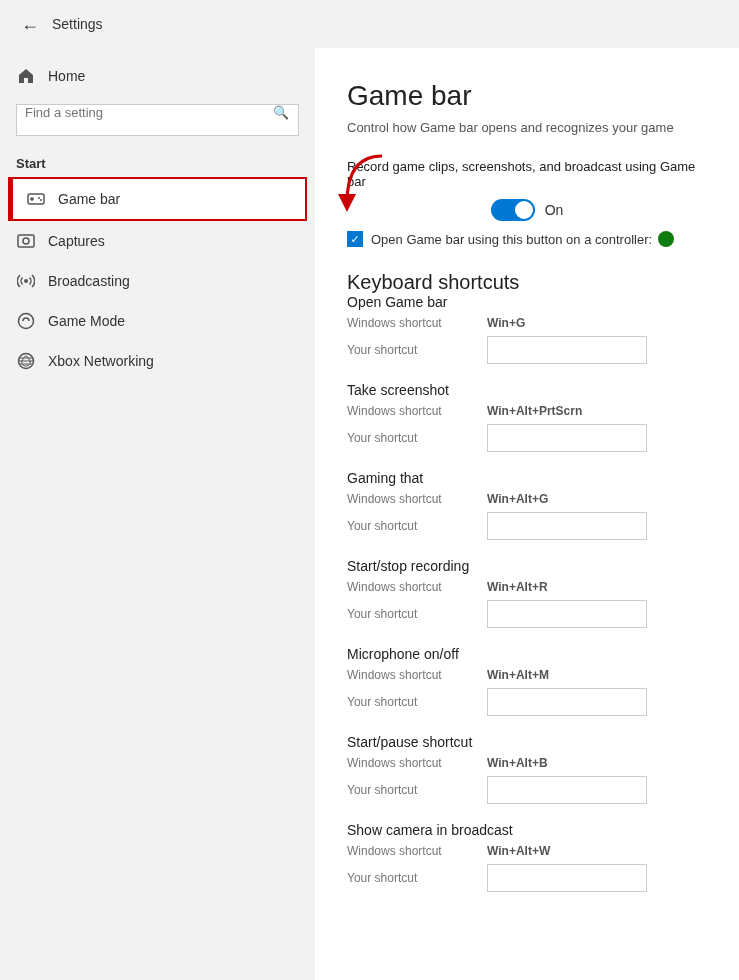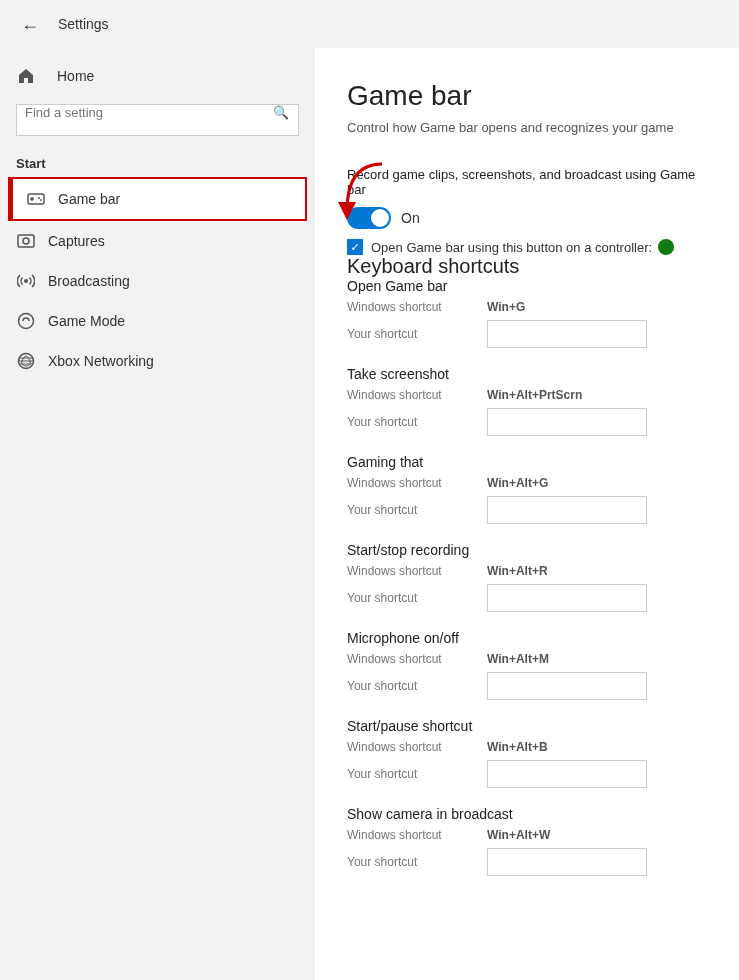--- a/index.html
+++ b/index.html
@@ -26,21 +26,21 @@
       display: flex;
       align-items: center;
       justify-content: center;
       cursor: pointer;
       font-size: 18px;
       color: #333;
     }
     .topbar-title {
       font-size: 14px;
       color: #333;
-      margin-left: 14px;
+      margin-left: 8px;
     }
 
     
     .main-layout {
       display: flex;
       flex: 1;
     }
 
     
     .sidebar {
@@ -49,21 +49,20 @@
       padding-top: 8px;
       flex-shrink: 0;
     }
     .sidebar-home {
       display: flex;
       align-items: center;
       padding: 10px 16px;
       cursor: pointer;
       font-size: 14px;
       color: #333;
-      gap: 9px;
     }
     .sidebar-home .icon {
       width: 20px;
       height: 20px;
       margin-right: 12px;
       display: flex;
       align-items: center;
       justify-content: center;
     }
 
@@ -136,21 +135,21 @@
     .page-title {
       font-size: 28px;
       font-weight: 300;
       color: #222;
       margin-bottom: 8px;
     }
 
     .page-subtitle {
       font-size: 13px;
       color: #555;
-      margin-bottom: 32px;
+      margin-bottom: 24px;
     }
 
     .record-label {
       font-size: 13px;
       color: #222;
       margin-bottom: 10px;
     }
 
     
     .toggle-row {
@@ -182,20 +181,21 @@
     .toggle-label {
       margin-left: 10px;
       font-size: 14px;
       color: #333;
     }
 
     
     .checkbox-row {
       display: flex;
       align-items: center;
+      margin-bottom: 24px;
     }
     .checkbox-box {
       width: 16px;
       height: 16px;
       background: #0078d4;
       border: 1px solid #0078d4;
       display: flex;
       align-items: center;
       justify-content: center;
       flex-shrink: 0;
@@ -360,21 +360,21 @@
       </span>
       <span>Xbox Networking</span>
     </div>
   </div>
 
   <div class="content">
     <h1 class="page-title">Game bar</h1>
     <p class="page-subtitle">Control how Game bar opens and recognizes your game</p>
     <p class="record-label">Record game clips, screenshots, and broadcast using Game bar</p>
 
-    <div class="toggle-row" style="position:relative; ">
+    <div class="toggle-row" style="position:relative; justify-content:center;">
 
       <svg class="red-arrow-svg" width="70" height="70">
         <defs>
           <marker id="arrowhead" markerWidth="6" markerHeight="6" refX="3" refY="3" orient="auto">
             <path d="M0,0 L6,3 L0,6 Z" fill="#cc0000"></path>
           </marker>
         </defs>
         <path d="M55,5 Q20,5 20,52" stroke="#cc0000" stroke-width="3" fill="none" marker-end="url(#arrowhead)"></path>
       </svg>
       <div class="toggle-switch"></div>

